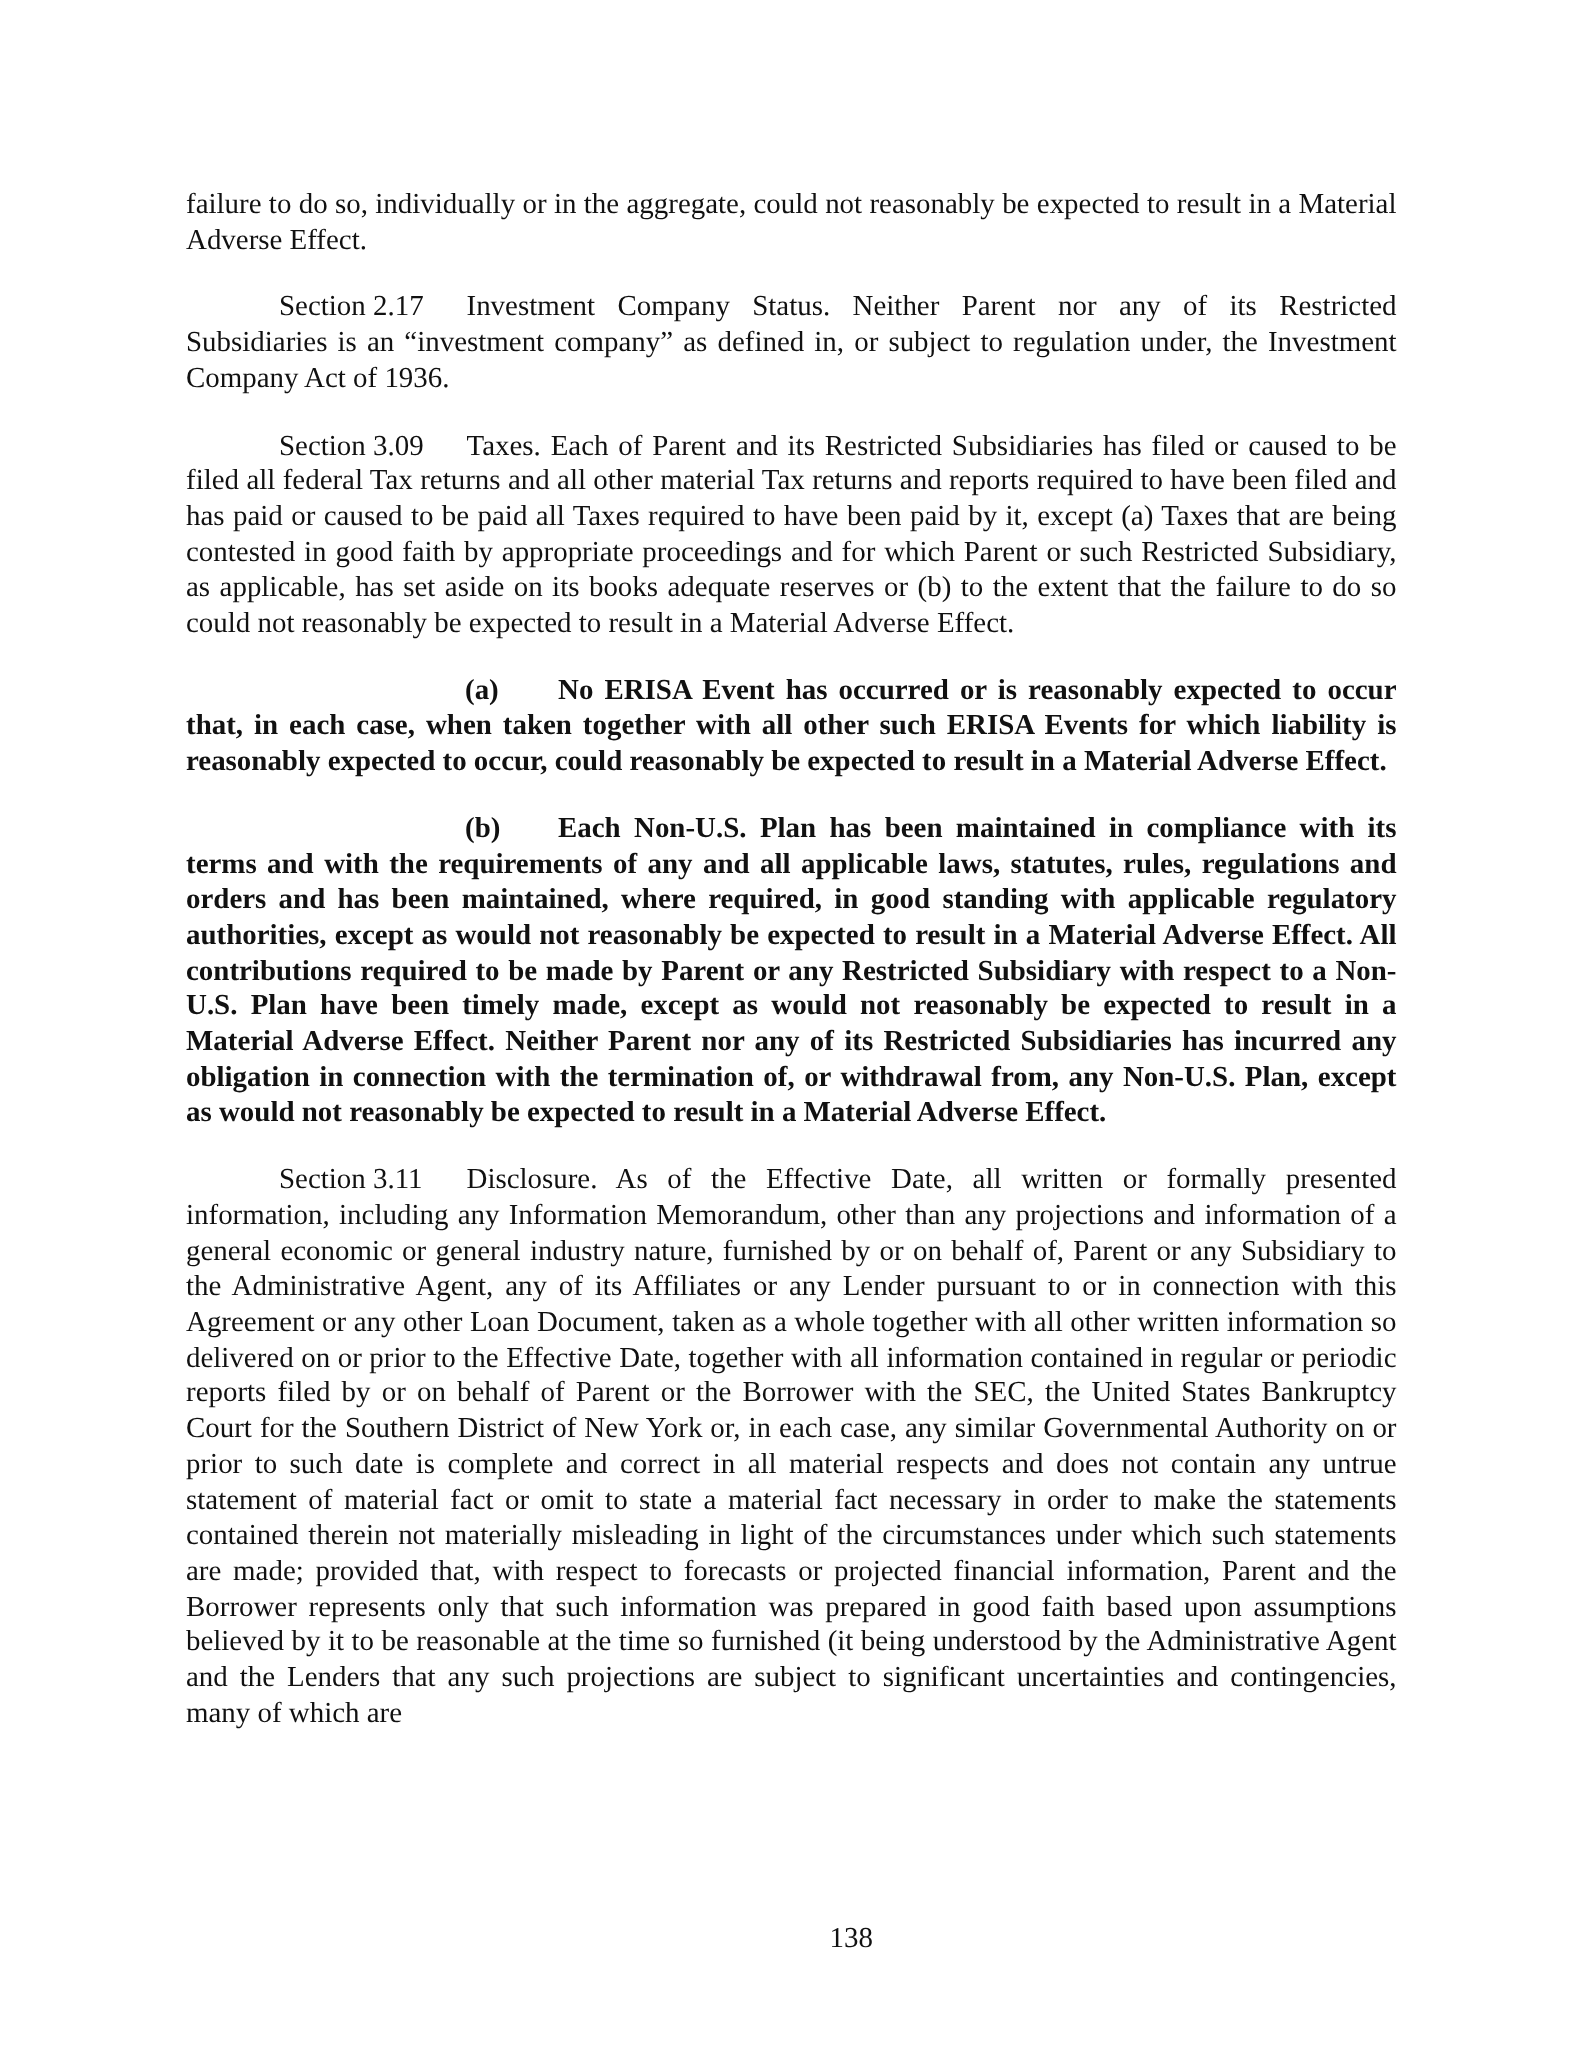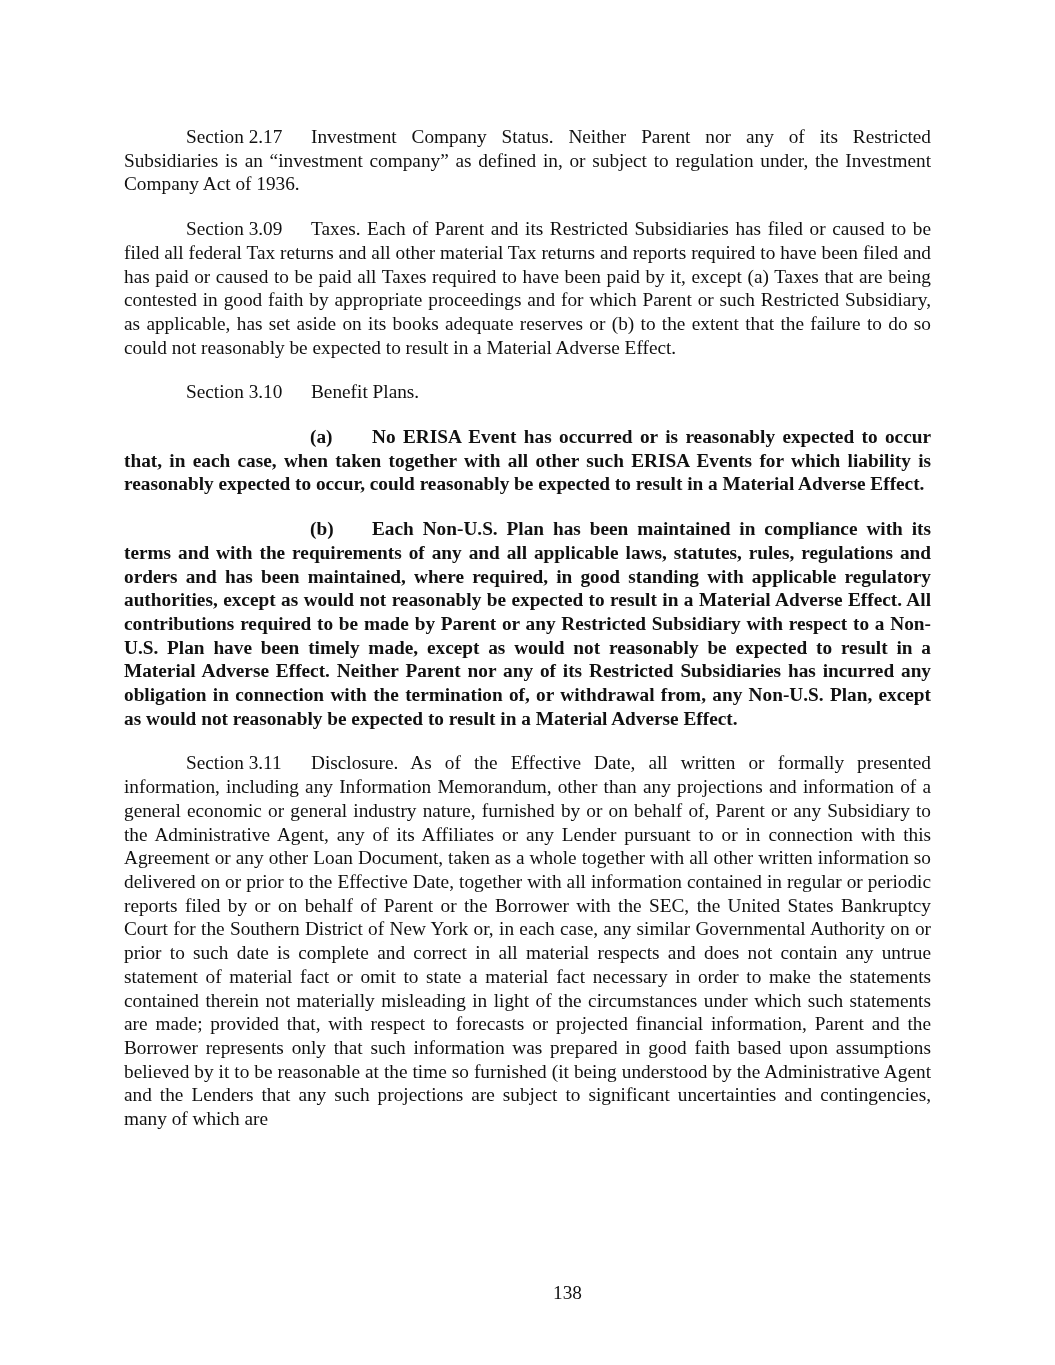--- a/index.html
+++ b/index.html
@@ -61,26 +61,26 @@
       font-size: 19.3px;
       line-height: 23px;
       padding-left: 46px;
     }
   </style>
 </head>
 <body>
 
 <div class="page">
 
+  <p class="para">failure to do so, individually or in the aggregate, could not reasonably be expected to result in a Material Adverse Effect.</p>
 
   <p class="para indent-section"><span class="sec-num">Section 2.17</span><span class="u">Investment Company Status</span><span>.</span><span>  Neither Parent nor any of its Restricted Subsidiaries is an “investment company” as defined in, or subject to regulation under, the Investment Company Act of 1936.</span></p>
 
   <p class="para indent-section"><span class="sec-num">Section 3.09</span><span class="u">Taxes</span><span>.</span><span>  Each of Parent and its Restricted Subsidiaries has filed or caused to be filed all federal Tax returns and all other material Tax returns and reports required to have been filed and has paid or caused to be paid all Taxes required to have been paid by it, except (a) Taxes that are being contested in good faith by appropriate proceedings and for which Parent or such Restricted Subsidiary, as applicable, has set aside on its books adequate reserves or (b) to the extent that the failure to do so could not reasonably be expected to result in a Material Adverse Effect.</span></p>
 
-  <p class="heading-only"><span class="sec-num">Section 3.10</span><span class="u">Benefit Plans</span><span>.</span></p>
 
   <p class="para indent-sub"><span class="sub-label">(a)</span><span>No ERISA Event has occurred or is reasonably expected to occur that, in each case, when taken together with all other such ERISA Events for which liability is reasonably expected to occur, could reasonably be expected to result in a Material Adverse Effect.</span></p>
 
   <p class="para indent-sub"><span class="sub-label">(b)</span><span>Each Non-U.S. Plan has been maintained in compliance with its terms and with the requirements of any and all applicable laws, statutes, rules, regulations and orders and has been maintained, where required, in good standing with applicable regulatory authorities, except as would not reasonably be expected to result in a Material Adverse Effect.  All contributions required to be made by Parent or any Restricted Subsidiary with respect to a Non-U.S. Plan have been timely made, except as would not reasonably be expected to result in a Material Adverse Effect.  Neither Parent nor any of its Restricted Subsidiaries has incurred any obligation in connection with the termination of, or withdrawal from, any Non-U.S. Plan, except as would not reasonably be expected to result in a Material Adverse Effect.</span></p>
 
   <p class="para indent-section"><span class="sec-num">Section 3.11</span><span class="u">Disclosure</span><span>.</span><span>  As of the Effective Date, all written or formally presented information, including any Information Memorandum, other than any projections and information of a general economic or general industry nature, furnished by or on behalf of, Parent or any Subsidiary to the Administrative Agent, any of its Affiliates or any Lender pursuant to or in connection with this Agreement or any other Loan Document, taken as a whole together with all other written information so delivered on or prior to the Effective Date, together with all information contained in regular or periodic reports filed by or on behalf of Parent or the Borrower with the SEC, the United States Bankruptcy Court for the Southern District of New York or, in each case, any similar Governmental Authority on or prior to such date is complete and correct in all material respects and does not contain any untrue statement of material fact or omit to state a material fact necessary in order to make the statements contained therein not materially misleading in light of the circumstances under which such statements are made; </span><span class="u">provided</span><span> that, with respect to forecasts or projected financial information, Parent and the Borrower represents only that such information was prepared in good faith based upon assumptions believed by it to be reasonable at the time so furnished (it being understood by the Administrative Agent and the Lenders that any such projections are subject to significant uncertainties and contingencies, many of which are</span></p>
 
 </div>
 
 <div class="page-number">138</div>

